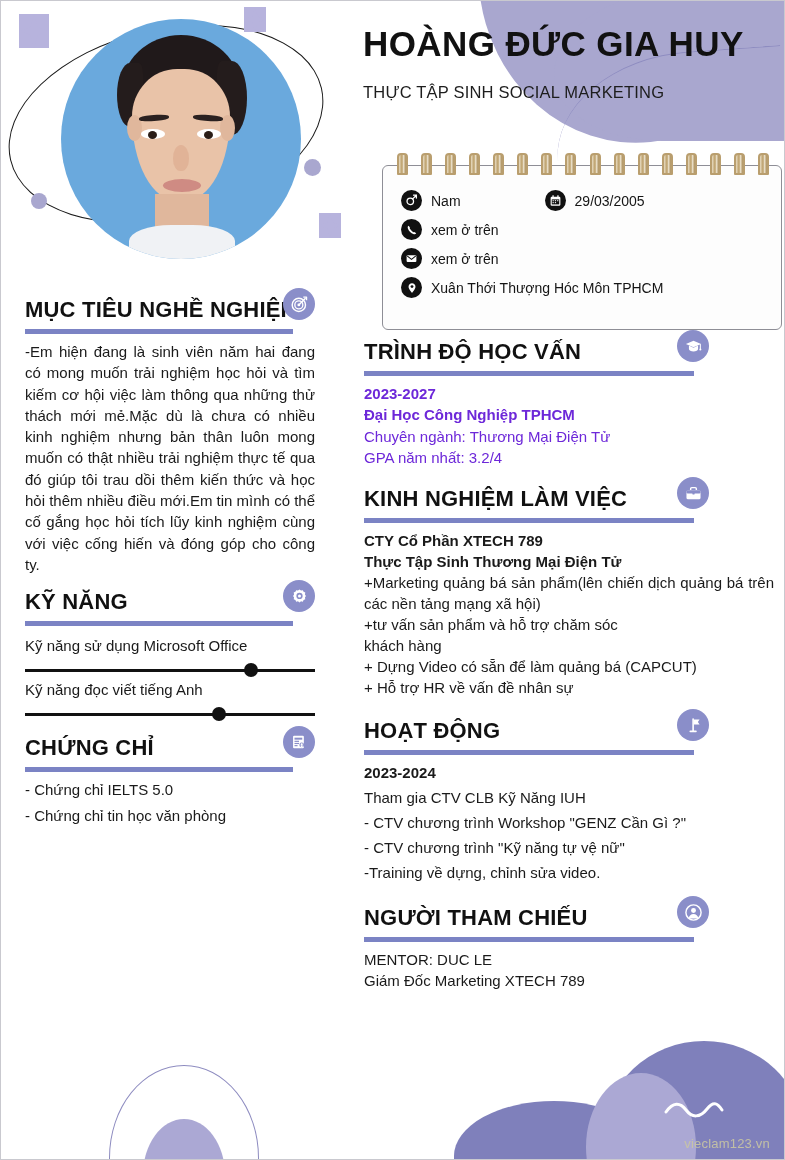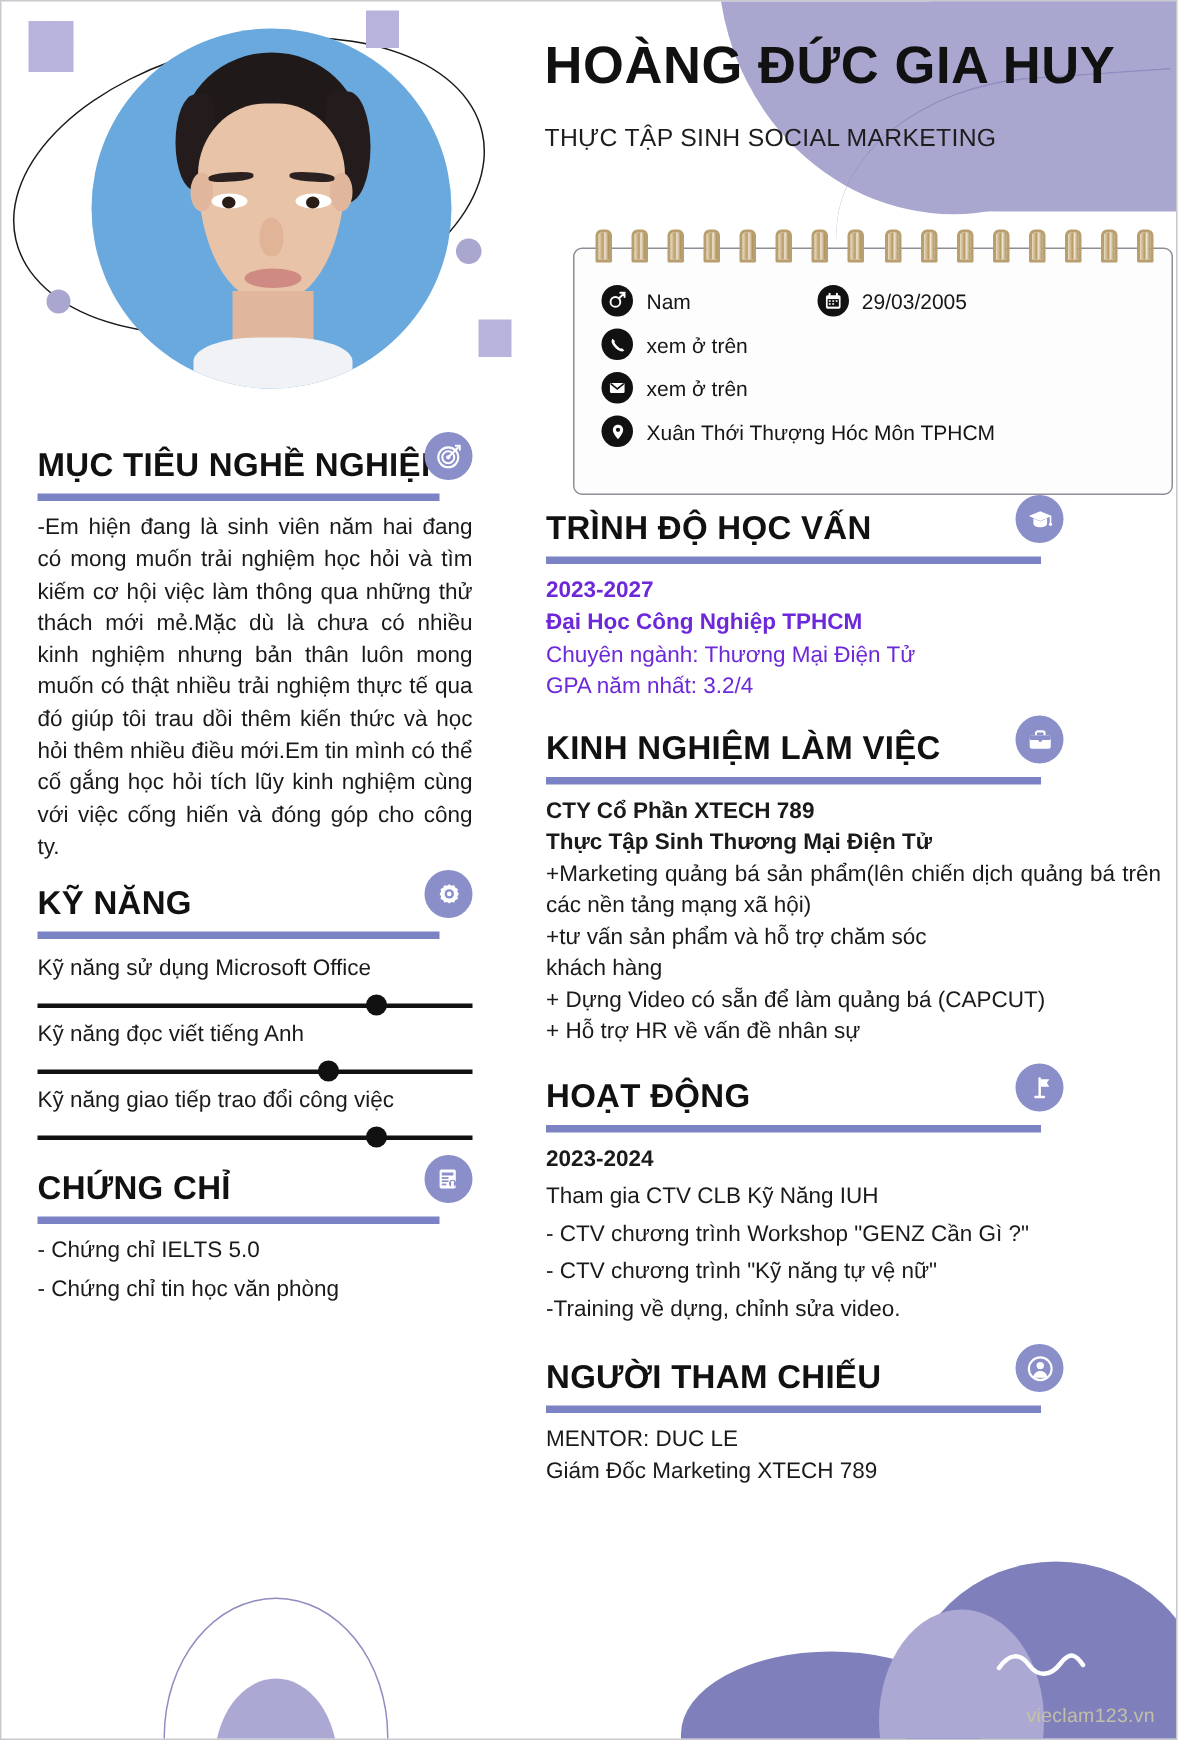--- a/index.html
+++ b/index.html
@@ -420,27 +420,20 @@
 
         <div>
           <div class="skill-label">Kỹ năng đọc viết tiếng Anh</div>
           <div class="slider">
             <div class="track"></div>
             <div class="knob" id="k1" style="left: 67%;"></div>
           </div>
         </div>
 
 
-        <div>
-          <div class="skill-label">Kỹ năng giao tiếp trao đổi công việc</div>
-          <div class="slider">
-            <div class="track"></div>
-            <div class="knob" id="k3" style="left: 78%;"></div>
-          </div>
-        </div>
 
       </div>
     </div>
 
     <div class="sec" style="margin-top:12px">
       <div class="sec-head">
         <span class="sec-title">CHỨNG CHỈ</span>
       </div>
       <div class="sec-rule" style="width:268px"></div>
       <div class="sec-badge">

